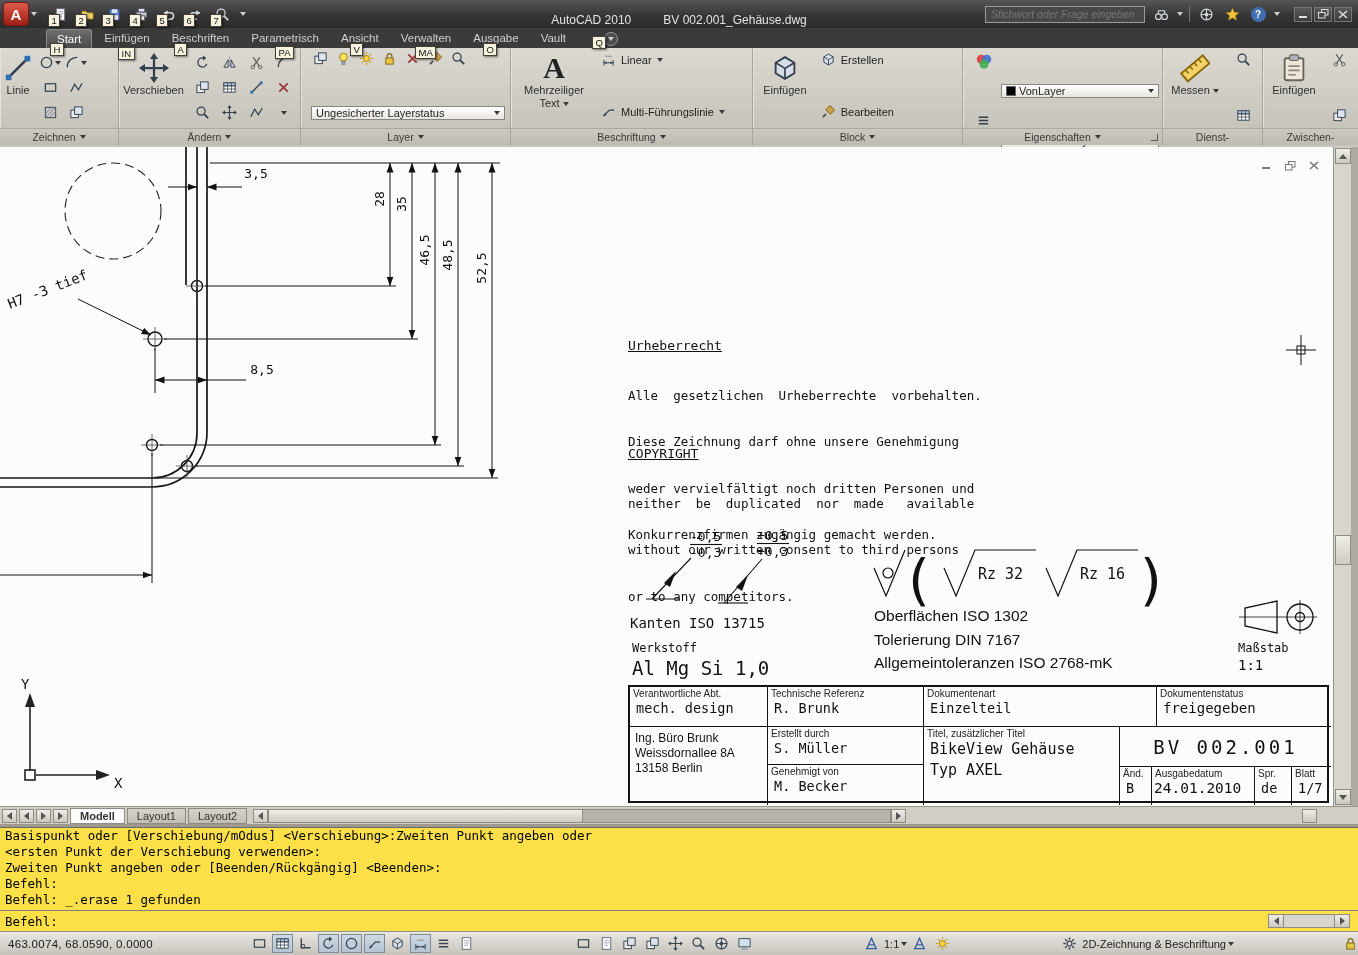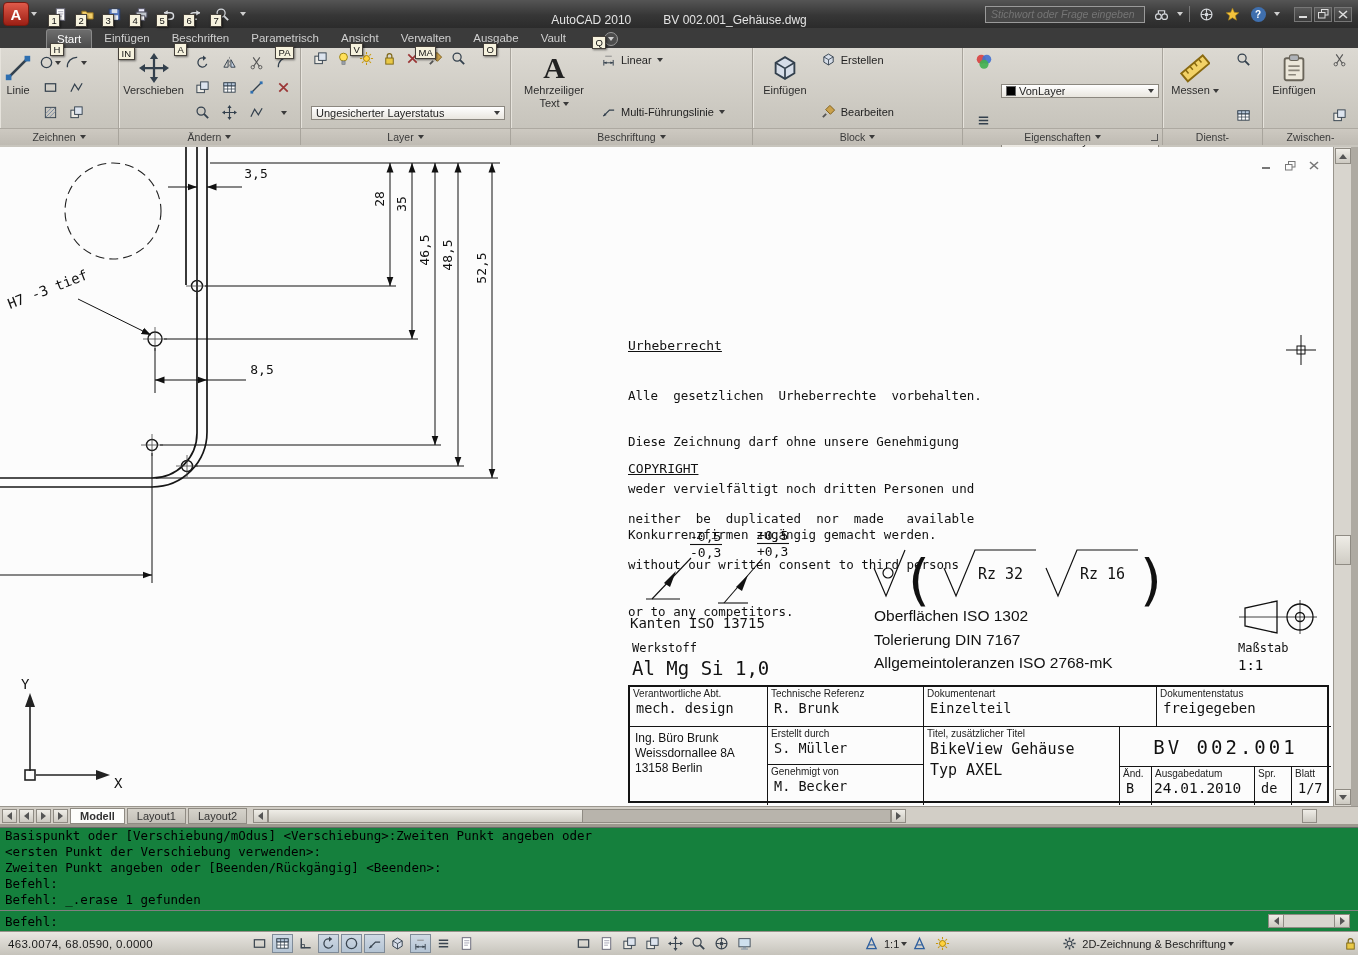--- a/index.html
+++ b/index.html
@@ -115,21 +115,21 @@
     background:linear-gradient(#d6d3cb,#c2bfb7); color:#333; margin-left:2px; }
   .ltab.active { background:#fdfdfb; font-weight:bold; }
   .hscroll { display:flex; align-items:center; margin-left:6px; }
   .hthumb { width:315px; height:14px; background:linear-gradient(#efede7,#cfccc4); border:1px solid #8f8b83; }
   .htrack { width:308px; height:14px; background:#b8b4ac; border:1px solid #8f8b83; border-left:none; }
   .lay-end-btn { width:15px; height:14px; margin-left:396px; background:linear-gradient(#efede7,#ccc9c1);
     border:1px solid #8f8b83; }
 
   
   .cmdsplit { position:absolute; left:0; top:824px; width:1358px; height:3px; background:#9d998f; }
-  .cmd { position:absolute; left:0; top:827px; width:1358px; height:104px; background:#15803d; border-top:1px solid #6a6a6a;
+  .cmd { position:absolute; left:0; top:827px; width:1358px; height:104px; background:#fde047; border-top:1px solid #6a6a6a;
     font-family:"DejaVu Sans Mono", monospace; font-size:12.5px; color:#000; }
   .cmdline { height:16px; line-height:16px; padding-left:5px; white-space:pre; }
   .cmdsep { position:absolute; left:0; top:82px; width:1358px; border-top:1px solid #808080; }
   .cmdprompt { position:absolute; left:0; top:84px; height:20px; line-height:20px; padding-left:5px; width:1200px; }
   .cmdscroll { position:absolute; right:8px; top:86px; display:flex; align-items:center; }
   .cmdscroll .btn { width:16px; height:14px; background:linear-gradient(#efede7,#ccc9c1); border:1px solid #8f8b83;
     display:flex; align-items:center; justify-content:center; }
   .cmdscroll .trk { width:50px; height:14px; background:#d8d5ce; border:1px solid #8f8b83; border-left:none; border-right:none; }
 
   
@@ -906,21 +906,21 @@
       </g>
     </svg>
 
     <div class="ctext mono" style="left:628px;top:160px">
       <div class="ctitle">Urheberrecht</div>
       <div>Alle  gesetzlichen  Urheberrechte  vorbehalten.</div>
       <div>Diese Zeichnung darf ohne unsere Genehmigung</div>
       <div>weder vervielfältigt noch dritten Personen und</div>
       <div>Konkurrenzfirmen zugängig gemacht werden.</div>
     </div>
-    <div class="ctext mono" style="left:628px;top:283px">
+    <div class="ctext mono" style="left:628px;top:268px">
       <div class="ctitle">COPYRIGHT</div>
       <div>neither  be  duplicated  nor  made   available</div>
       <div>without our written consent to third persons</div>
       <div>or to any competitors.</div>
     </div>
 
     <div class="abs mono" style="left:630px;top:468px;font-size:14px">Kanten ISO 13715</div>
     <div class="abs mono" style="left:632px;top:494px;font-size:12px">Werkstoff</div>
     <div class="abs mono" style="left:632px;top:510px;font-size:19px">Al Mg Si 1,0</div>
 

